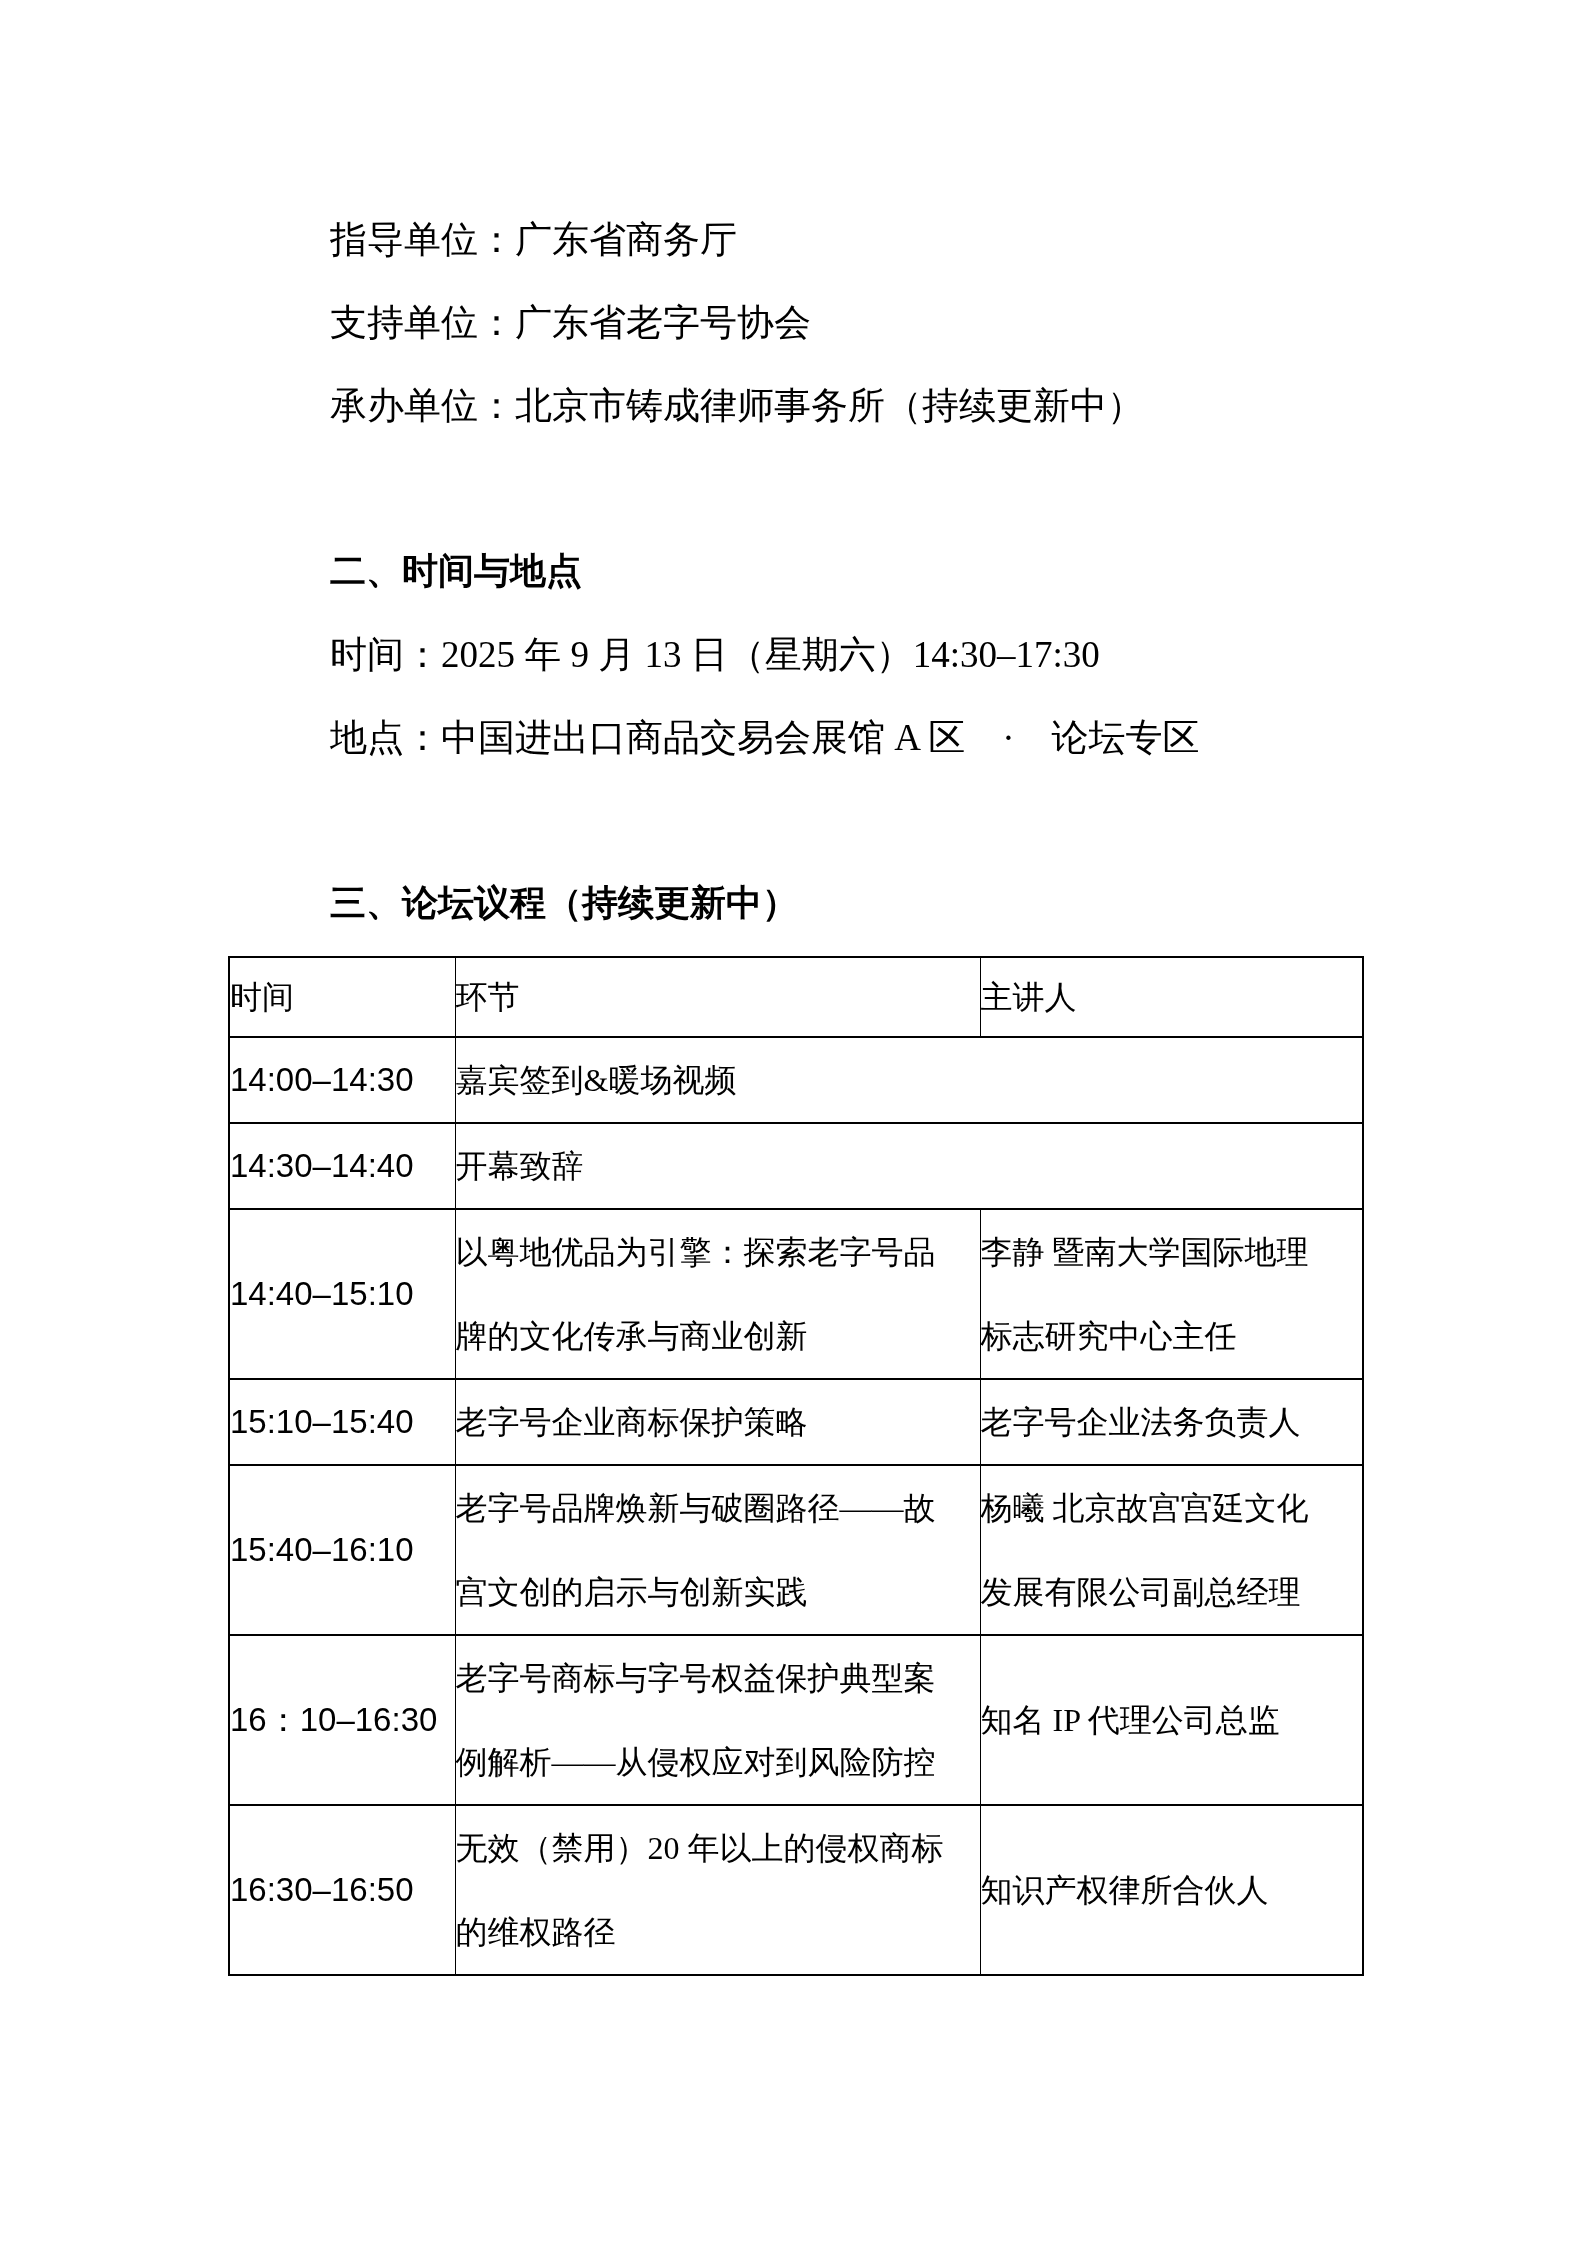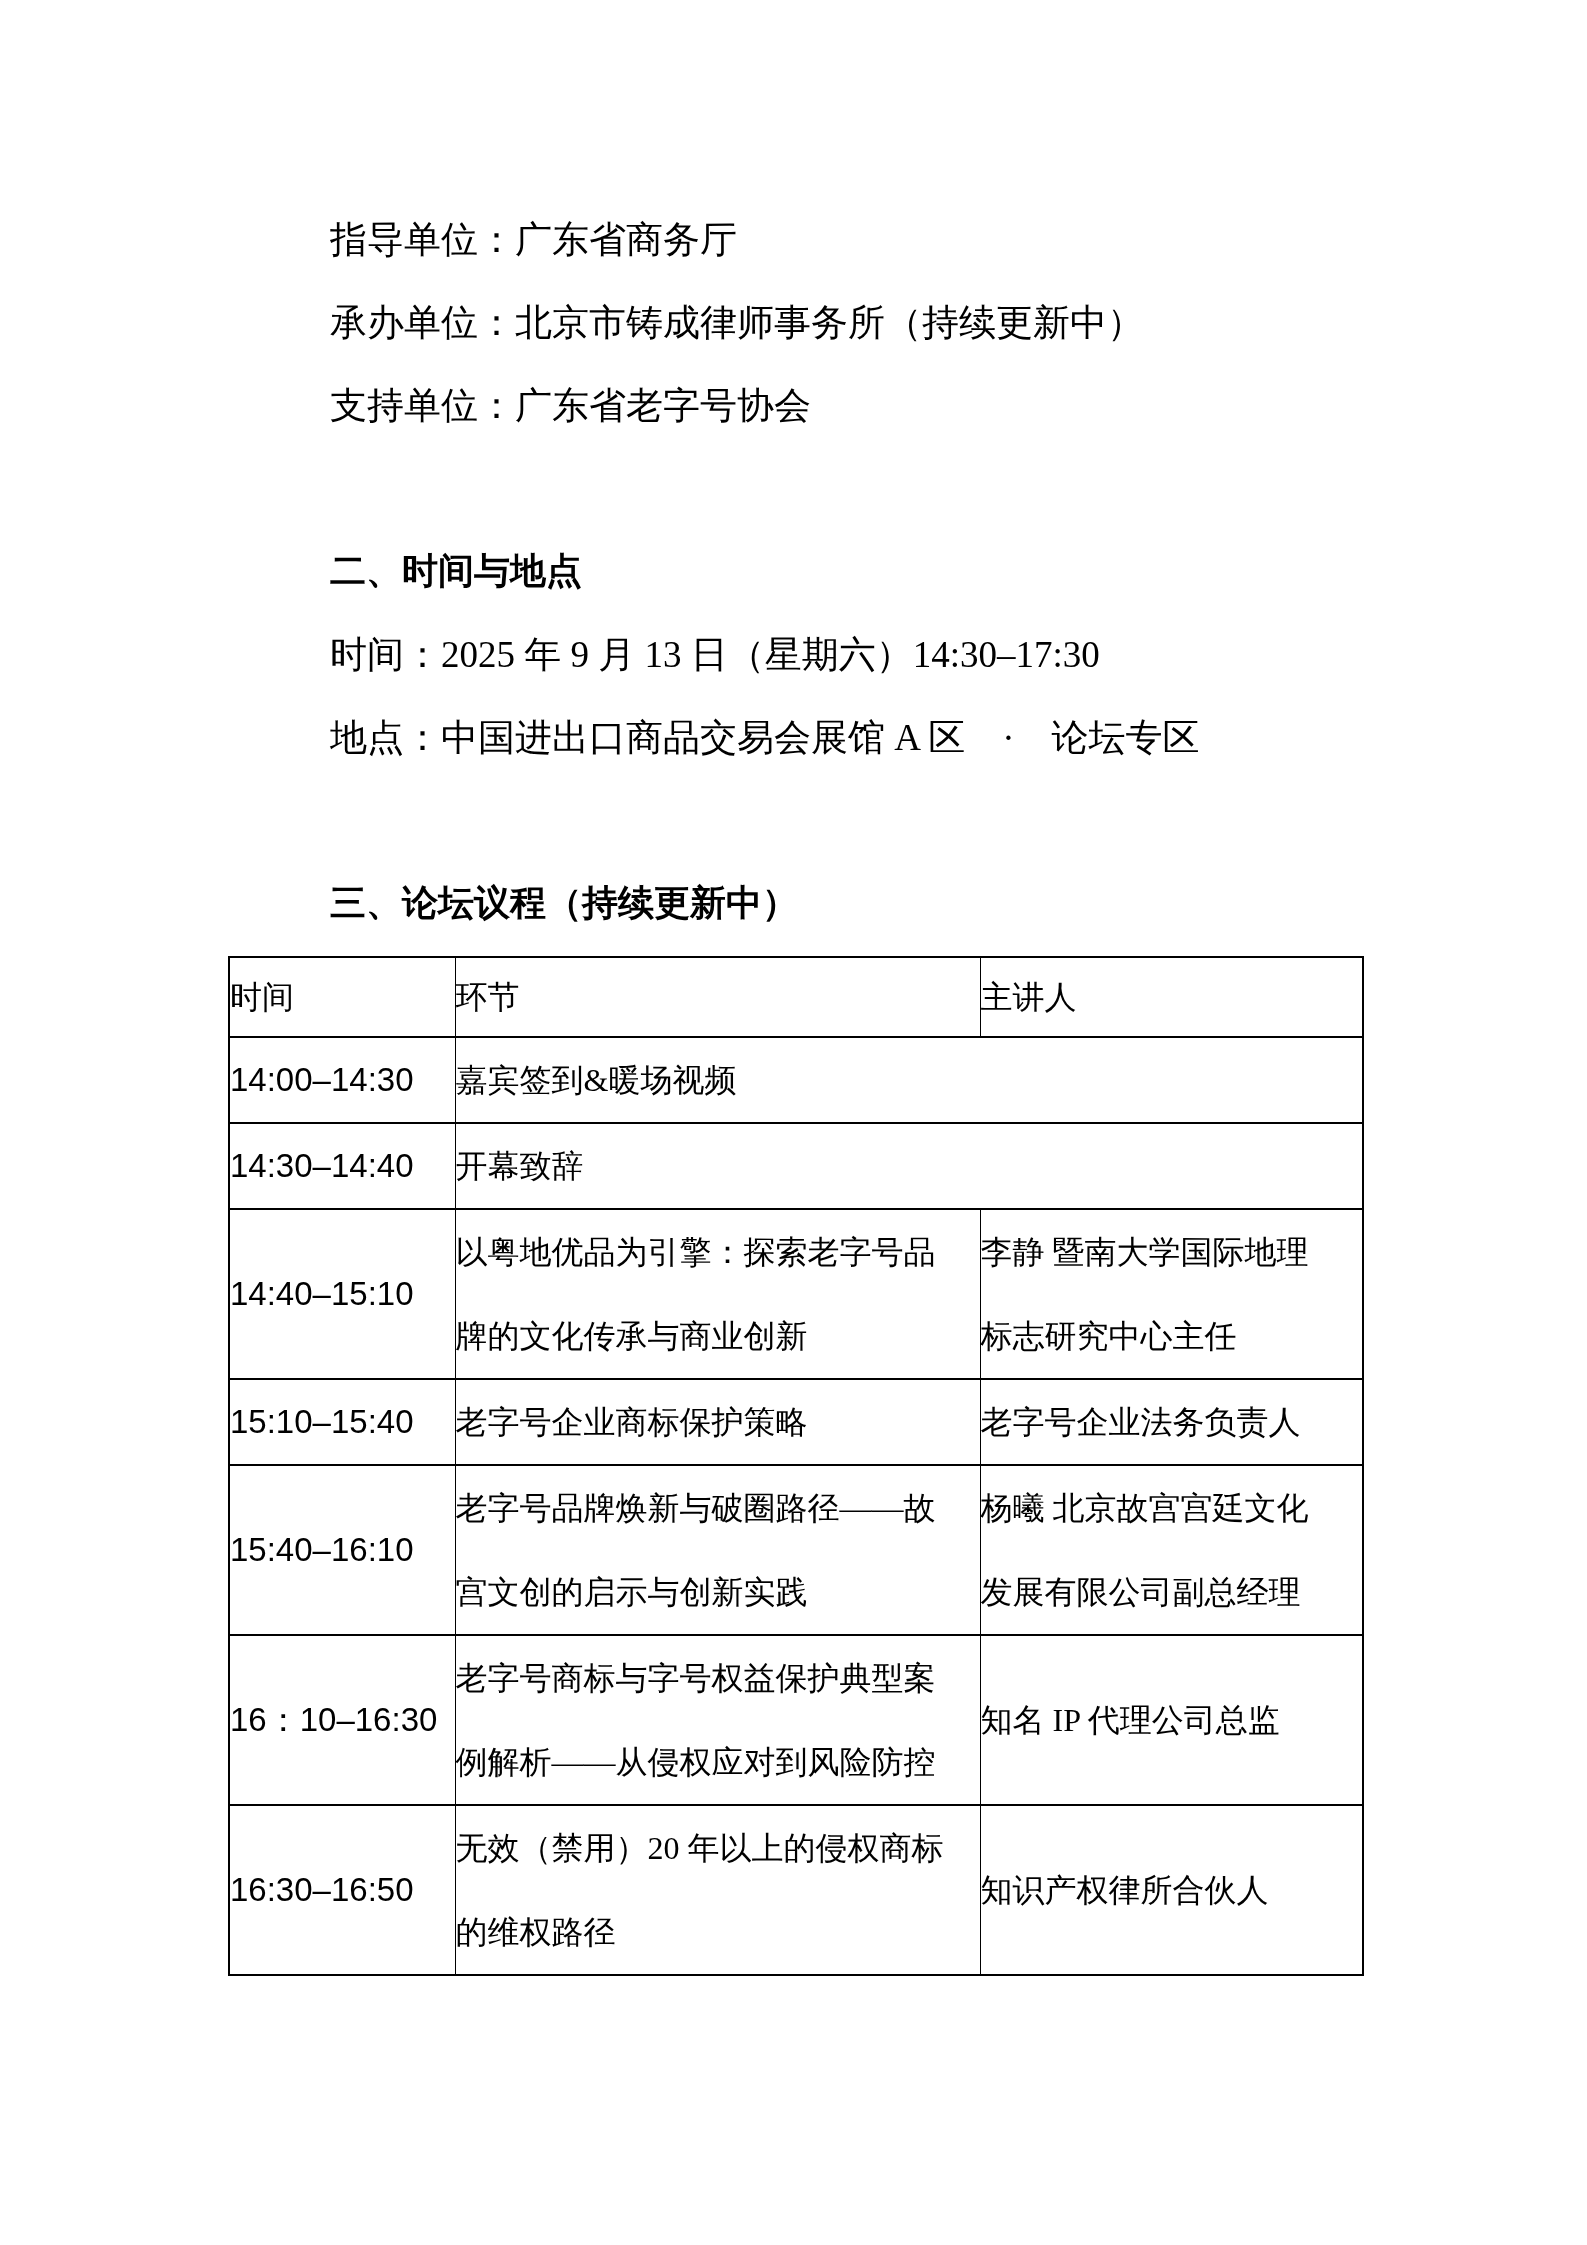--- a/index.html
+++ b/index.html
@@ -72,22 +72,22 @@
   }
 </style>
 </head>
 <body>
 
 <div class="page">
   <div class="doc">
 
     <div class="org-block">
       <div class="line">指导单位：广东省商务厅</div>
+      <div class="line">支持单位：广东省老字号协会</div>
       <div class="line">承办单位：北京市铸成律师事务所（持续更新中）</div>
-      <div class="line">支持单位：广东省老字号协会</div>
     </div>
 
     <div class="heading">二、时间与地点</div>
     <div class="line">时间：2025 年 9 月 13 日（星期六）14:30–17:30</div>
     <div class="line">地点：中国进出口商品交易会展馆 A 区　·　论坛专区</div>
 
     <div class="heading">三、论坛议程（持续更新中）</div>
 
     <table class="agenda">
       <colgroup>

